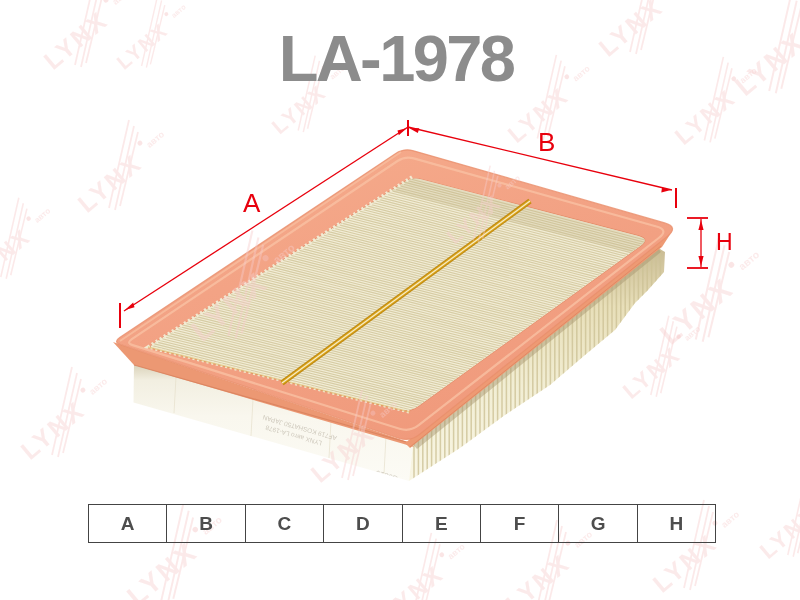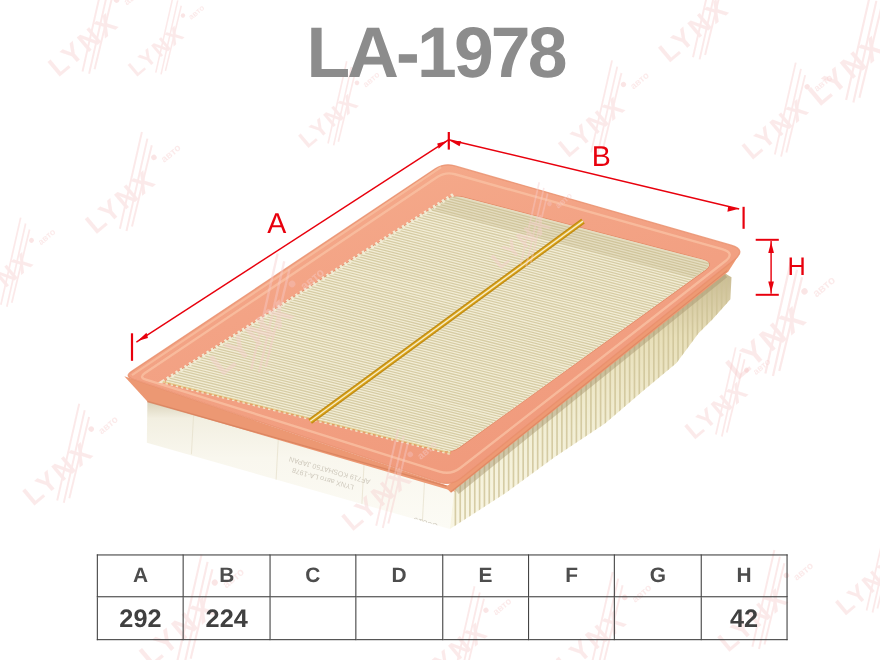--- a/index.html
+++ b/index.html
@@ -1,17 +1,17 @@
 <!DOCTYPE html>
 <html><head><meta charset="utf-8">
 <style>
   html,body{margin:0;padding:0;background:#fff;width:800px;height:600px;overflow:hidden}
   *{box-sizing:border-box}
   body{font-family:"Liberation Sans",sans-serif;position:relative;-webkit-font-smoothing:antialiased}
-  .title{opacity:0.999;position:absolute;left:0;top:10px;width:792px;text-align:center;
+  .title{opacity:0.999;position:absolute;left:0;top:21px;width:792px;text-align:center;
      font-size:65px;font-weight:bold;color:#8c8c8c;letter-spacing:-2.6px}
   table{opacity:0.999;position:absolute;left:88px;top:504px;border-collapse:collapse;table-layout:fixed}
   td{border:1px solid #444;width:78.4px;text-align:center;color:#4d4d4d;
       font-weight:bold;font-size:19px;height:38px;padding:0}
   tr.v td{font-size:23px;color:#404040;height:39px}
 </style></head>
 <body>
 <svg width="800" height="600" viewBox="0 0 800 600" style="position:absolute;left:0;top:0">
 <defs>
   <g id="wmk" opacity="0.42">
@@ -155,24 +155,14 @@
       <tr>
         <td>A</td>
         <td>B</td>
         <td>C</td>
         <td>D</td>
         <td>E</td>
         <td>F</td>
         <td>G</td>
         <td>H</td>
       </tr>
- <tr class="v">
-        <td>292</td>
-        <td>224</td>
-        <td></td>
-        <td></td>
-        <td></td>
-        <td></td>
-        <td></td>
-        <td>42</td>
-      </tr>
 </tbody>
   </table>
 
 </body></html>

